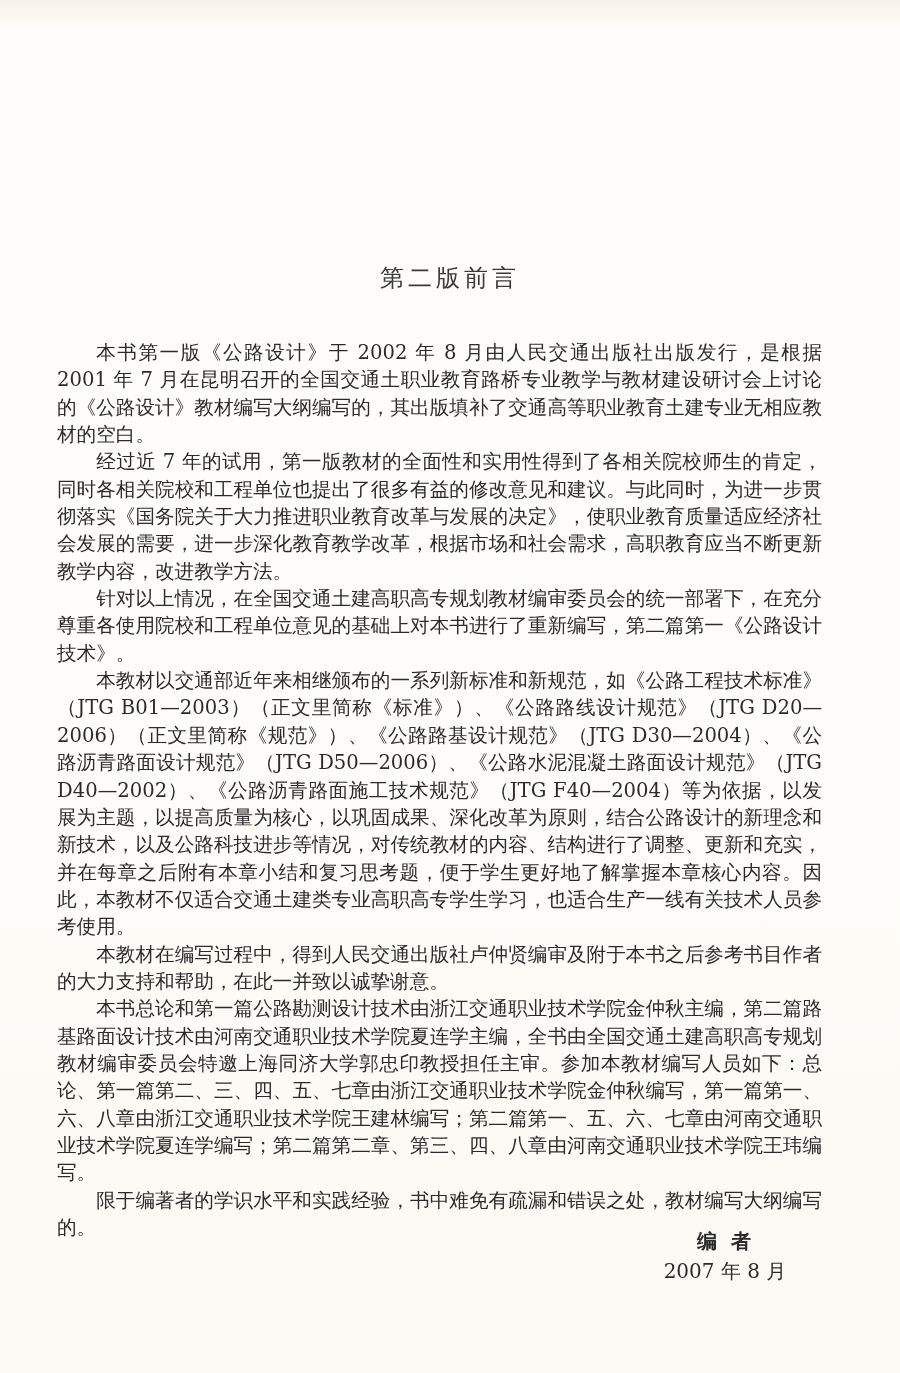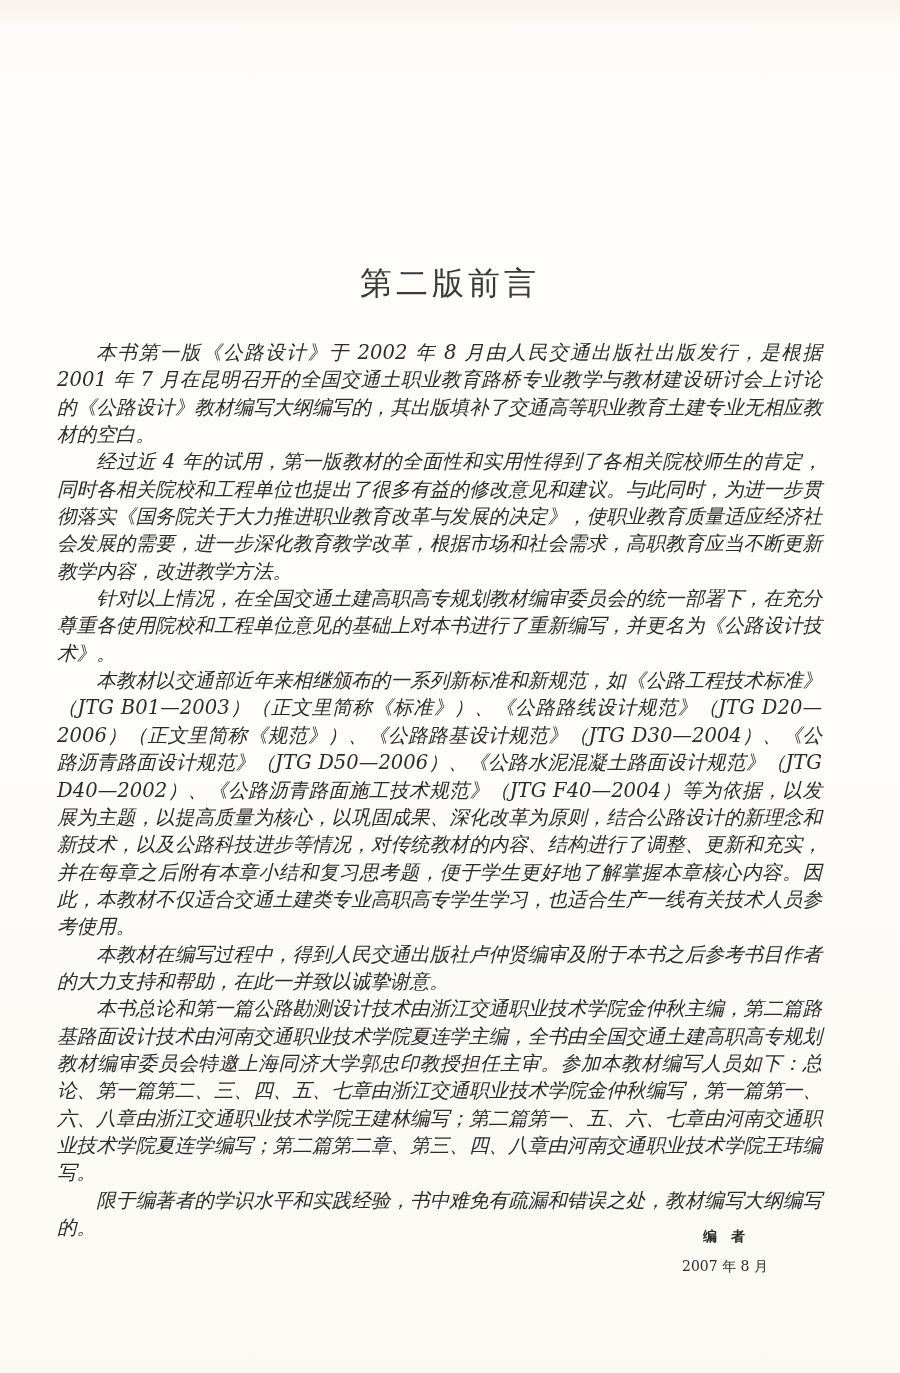--- a/index.html
+++ b/index.html
@@ -10,47 +10,47 @@
     color: #2b2b2b;
     position: relative;
   }
   .page {
     position: absolute; left: 0; top: 0; width: 900px; height: 1373px;
     background: linear-gradient(180deg, #f7f3ea 0px, #fdfcf8 30px, #fefdfa 600px, #fbf9f3 1373px);
   }
   .title {
     position: absolute; top: 232px; left: 0; width: 900px;
     text-align: center;
-    font-size: 32px; letter-spacing: 4px;
+    font-size: 24px; letter-spacing: 4px;
     color: #3a3a3a; font-weight: normal;
     line-height: 60px;
   }
   .body {
     position: absolute; top: 339px; left: 57px; width: 765px;
     font-size: 19.6px; line-height: 27.35px;
     text-align: justify; text-justify: inter-character;
   }
-  .para { margin: 0; text-indent: 2em; font-style: italic; }
+  .para { margin: 0; text-indent: 2em; }
   .sign {
     position: absolute; left: 600px; width: 250px; text-align: center;
-    font-size: 14px;
+    font-size: 20px;
   }
   .sign.who { top: 1228px; font-weight: bold; letter-spacing: 14px; left: 606px; }
   .sign.date { top: 1258px; text-align: center; }
 </style>
 </head>
 <body>
 
 <div class="page">
   <h1 class="title">第二版前言</h1>
 
   <div class="body">
     <p class="para">本书第一版《公路设计》于 2002 年 8 月由人民交通出版社出版发行，是根据 2001 年 7 月在昆明召开的全国交通土职业教育路桥专业教学与教材建设研讨会上讨论的《公路设计》教材编写大纲编写的，其出版填补了交通高等职业教育土建专业无相应教材的空白。</p>
-    <p class="para">经过近 4 年的试用，第一版教材的全面性和实用性得到了各相关院校师生的肯定，同时各相关院校和工程单位也提出了很多有益的修改意见和建议。与此同时，为进一步贯彻落实《国务院关于大力推进职业教育改革与发展的决定》，使职业教育质量适应经济社会发展的需要，进一步深化教育教学改革，根据市场和社会需求，高职教育应当不断更新教学内容，改进教学方法。</p>
-    <p class="para">针对以上情况，在全国交通土建高职高专规划教材编审委员会的统一部署下，在充分尊重各使用院校和工程单位意见的基础上对本书进行了重新编写，并更名为《公路设计技术》。</p>
+    <p class="para">经过近 7 年的试用，第一版教材的全面性和实用性得到了各相关院校师生的肯定，同时各相关院校和工程单位也提出了很多有益的修改意见和建议。与此同时，为进一步贯彻落实《国务院关于大力推进职业教育改革与发展的决定》，使职业教育质量适应经济社会发展的需要，进一步深化教育教学改革，根据市场和社会需求，高职教育应当不断更新教学内容，改进教学方法。</p>
+    <p class="para">针对以上情况，在全国交通土建高职高专规划教材编审委员会的统一部署下，在充分尊重各使用院校和工程单位意见的基础上对本书进行了重新编写，第二篇第一《公路设计技术》。</p>
     <p class="para">本教材以交通部近年来相继颁布的一系列新标准和新规范，如《公路工程技术标准》（JTG B01—2003）（正文里简称《标准》）、《公路路线设计规范》（JTG D20—2006）（正文里简称《规范》）、《公路路基设计规范》（JTG D30—2004）、《公路沥青路面设计规范》（JTG D50—2006）、《公路水泥混凝土路面设计规范》（JTG D40—2002）、《公路沥青路面施工技术规范》（JTG F40—2004）等为依据，以发展为主题，以提高质量为核心，以巩固成果、深化改革为原则，结合公路设计的新理念和新技术，以及公路科技进步等情况，对传统教材的内容、结构进行了调整、更新和充实，并在每章之后附有本章小结和复习思考题，便于学生更好地了解掌握本章核心内容。因此，本教材不仅适合交通土建类专业高职高专学生学习，也适合生产一线有关技术人员参考使用。</p>
     <p class="para">本教材在编写过程中，得到人民交通出版社卢仲贤编审及附于本书之后参考书目作者的大力支持和帮助，在此一并致以诚挚谢意。</p>
     <p class="para">本书总论和第一篇公路勘测设计技术由浙江交通职业技术学院金仲秋主编，第二篇路基路面设计技术由河南交通职业技术学院夏连学主编，全书由全国交通土建高职高专规划教材编审委员会特邀上海同济大学郭忠印教授担任主审。参加本教材编写人员如下：总论、第一篇第二、三、四、五、七章由浙江交通职业技术学院金仲秋编写，第一篇第一、六、八章由浙江交通职业技术学院王建林编写；第二篇第一、五、六、七章由河南交通职业技术学院夏连学编写；第二篇第二章、第三、四、八章由河南交通职业技术学院王玮编写。</p>
     <p class="para">限于编著者的学识水平和实践经验，书中难免有疏漏和错误之处，教材编写大纲编写的。</p>
   </div>
 
   <div class="sign who">编者</div>
   <div class="sign date">2007 年 8 月</div>
 </div>
 

